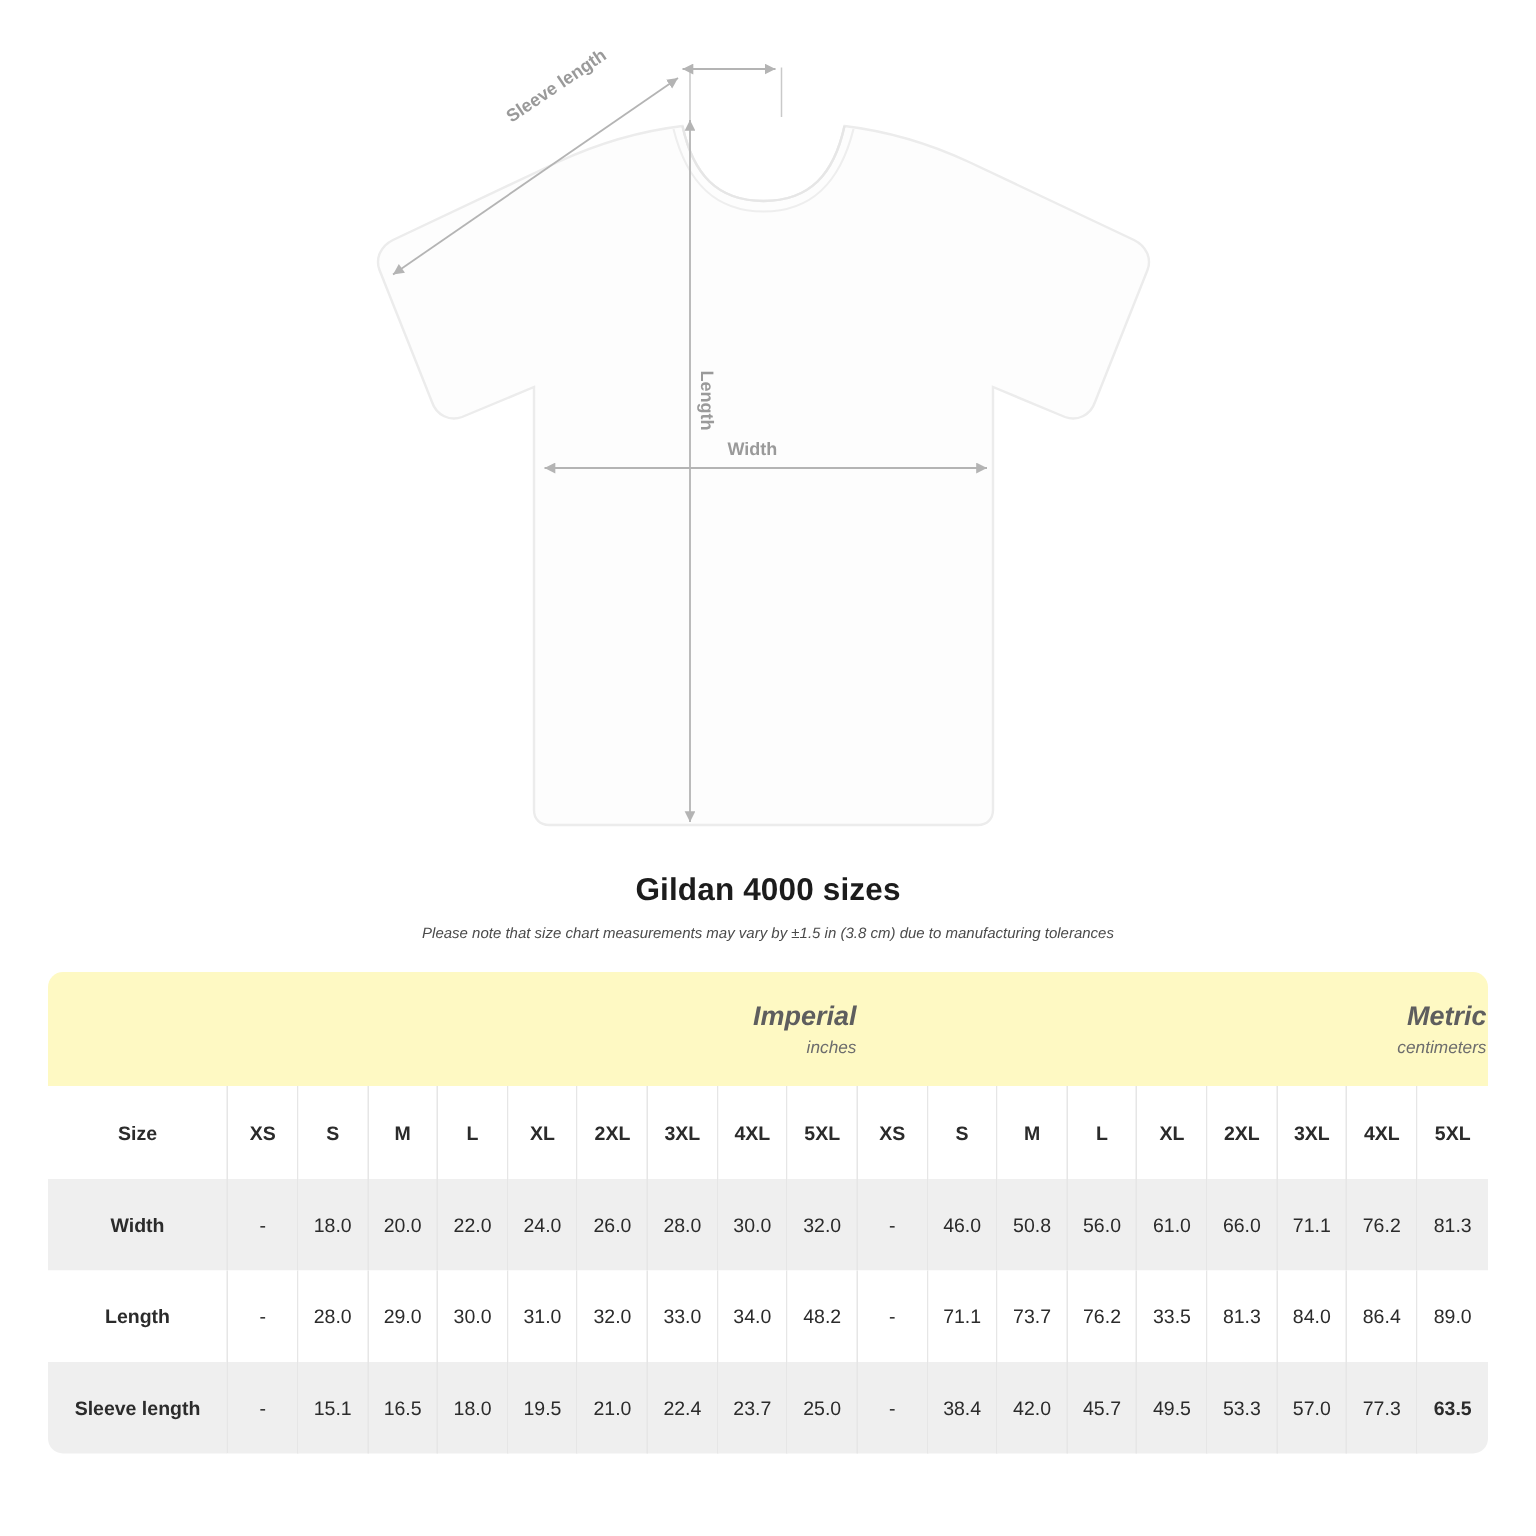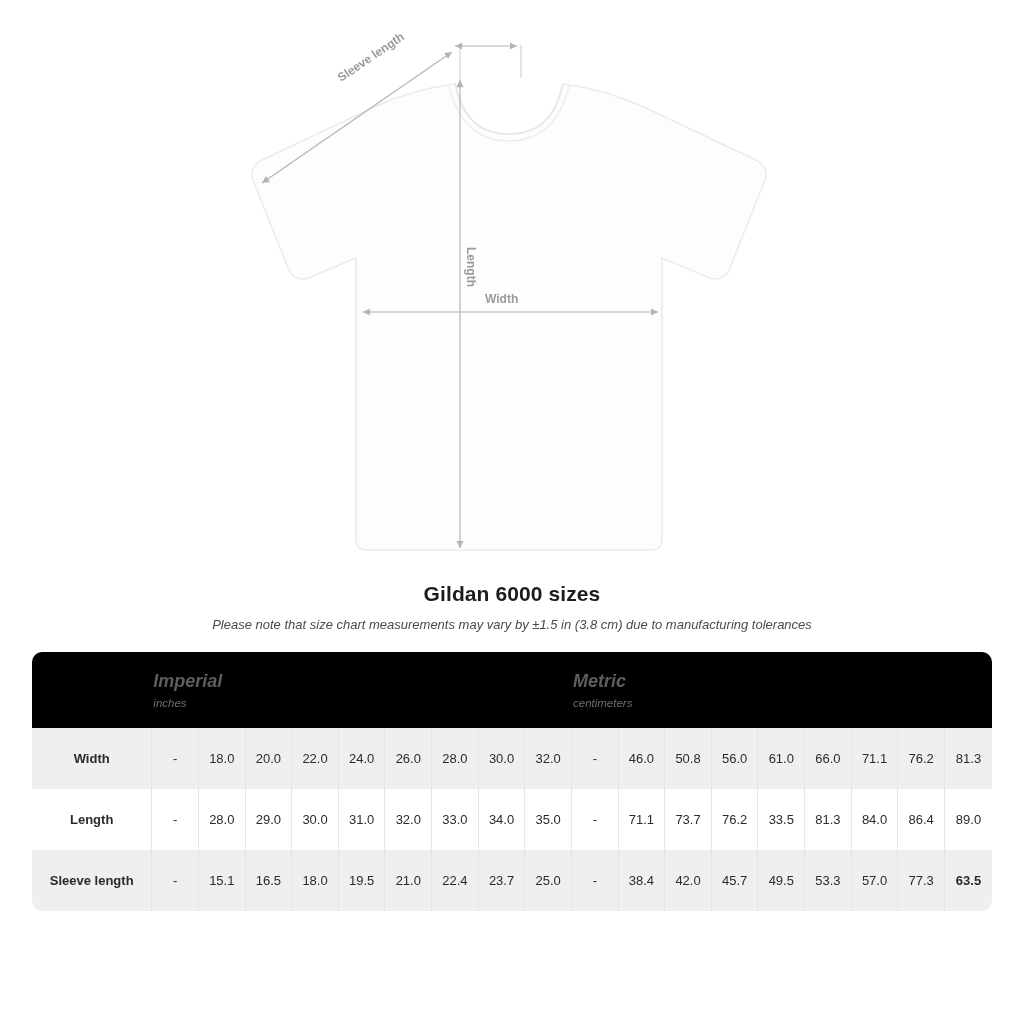--- a/index.html
+++ b/index.html
@@ -35,42 +35,42 @@
     text-align: center;
     margin-top: 2px;
   }
   .chart-title {
     font-size: 21px;
     font-weight: bold;
     color: #1c1c1c;
     letter-spacing: 0.1px;
   }
   .chart-note {
-    font-size: 13px;
+    font-size: 10px;
     font-style: italic;
     color: #4a4a4a;
     margin-top: 11px;
   }
 
   
   .table-wrap {
     margin: 20px 32px 0 32px;
   }
   table.size-table {
     border-collapse: separate;
     border-spacing: 0;
     width: 960px;
     table-layout: fixed;
     font-size: 12.5px;
   }
   table.size-table tr.unit-row td {
-    background: #000000;
+    background: #fef9c3;
     height: 74px;
     vertical-align: middle;
-    text-align: left;
+    text-align: right;
     border: none;
   }
   .unit-name {
     font-size: 18px;
     font-style: italic;
     font-weight: bold;
     color: #5e5e5e;
   }
   .unit-sub {
     font-size: 11.5px;
@@ -171,21 +171,21 @@
       </g>
 
       <g>
         <line x1="363" y1="312" x2="658" y2="312" stroke="#b4b4b4" stroke-width="1.2" marker-start="url(#arrTail)" marker-end="url(#arrHead)"></line>
         <text class="label-text" x="485" y="303">Width</text>
       </g>
     </svg>
   </div>
 
   <div class="title-block">
-    <div class="chart-title">Gildan 6000 sizes</div>
+    <div class="chart-title">Gildan 4000 sizes</div>
     <div class="chart-note">Please note that size chart measurements may vary by ±1.5 in (3.8 cm) due to manufacturing tolerances</div>
   </div>
 
   <div class="table-wrap">
     <table class="size-table">
       <colgroup>
         <col style="width:120px">
         <col span="9" style="width:46.5px">
         <col span="9" style="width:46.5px">
       </colgroup>
@@ -195,20 +195,41 @@
           <td colspan="9">
             <div class="unit-name">Imperial</div>
             <div class="unit-sub">inches</div>
           </td>
           <td colspan="9" class="corner-tr">
             <div class="unit-name">Metric</div>
             <div class="unit-sub">centimeters</div>
           </td>
         </tr>
 
+        <tr class="head-row">
+          <td>Size</td>
+          <td>XS</td>
+          <td>S</td>
+          <td>M</td>
+          <td>L</td>
+          <td>XL</td>
+          <td>2XL</td>
+          <td>3XL</td>
+          <td>4XL</td>
+          <td>5XL</td>
+          <td>XS</td>
+          <td>S</td>
+          <td>M</td>
+          <td>L</td>
+          <td>XL</td>
+          <td>2XL</td>
+          <td>3XL</td>
+          <td>4XL</td>
+          <td>5XL</td>
+        </tr>
 
         <tr class="data-row shaded">
           <td class="row-label">Width</td>
           <td>-</td>
           <td>18.0</td>
           <td>20.0</td>
           <td>22.0</td>
           <td>24.0</td>
           <td>26.0</td>
           <td>28.0</td>
@@ -228,21 +249,21 @@
         <tr class="data-row plain">
           <td class="row-label">Length</td>
           <td>-</td>
           <td>28.0</td>
           <td>29.0</td>
           <td>30.0</td>
           <td>31.0</td>
           <td>32.0</td>
           <td>33.0</td>
           <td>34.0</td>
-          <td>35.0</td>
+          <td>48.2</td>
           <td>-</td>
           <td>71.1</td>
           <td>73.7</td>
           <td>76.2</td>
           <td>33.5</td>
           <td>81.3</td>
           <td>84.0</td>
           <td>86.4</td>
           <td>89.0</td>
         </tr>

